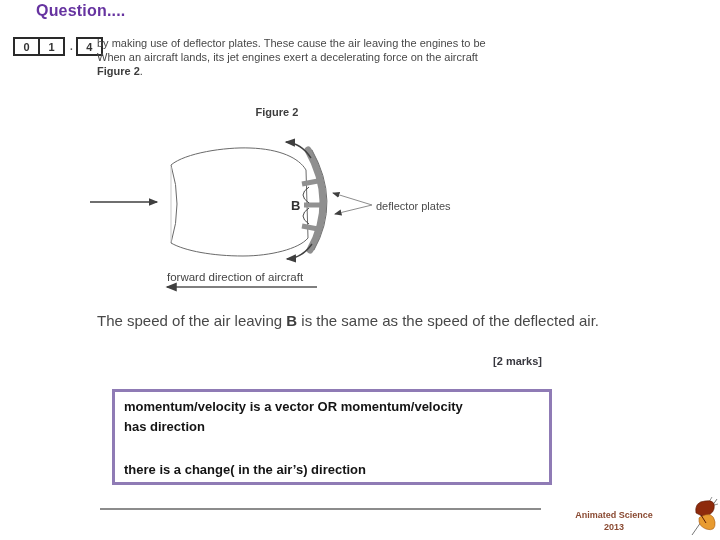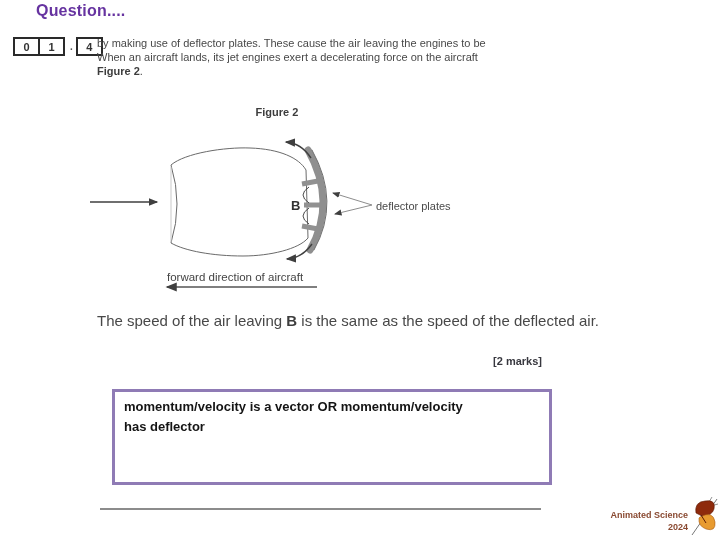--- a/index.html
+++ b/index.html
@@ -26,21 +26,21 @@
   .explainline{position:absolute;left:97px;top:340px;font-size:11px;color:#484848;}
   .marks{position:absolute;left:430px;top:355px;width:112px;text-align:right;font-size:11px;font-weight:bold;color:#38383f;}
 
   .ansbox{position:absolute;left:80px;top:389px;width:440px;height:96px;box-sizing:border-box;
           border:3px solid #8F7BB5;background:#fff;padding:5px 8px 16px 9px;margin-left:32px;}
   .ansline{font-size:13px;font-weight:bold;color:#141414;line-height:20px;}
   .ansline.gap{margin-top:23px;}
 
   .scanline{position:absolute;left:100px;top:508px;width:441px;height:2px;background:#8c8c8c;}
 
-  .brand{position:absolute;left:540px;top:509px;width:148px;text-align:right;font-size:9px;font-weight:bold;
+  .brand{position:absolute;left:540px;top:509px;width:148px;text-align:center;font-size:9px;font-weight:bold;
          color:#8A4A32;line-height:12px;}
   .butterfly{position:absolute;left:691px;top:496px;}
 </style>
 </head>
 <body>
 
 <div class="slide">
 
   <div class="title">Question....</div>
 
@@ -95,28 +95,29 @@
     <line x1="232" y1="162" x2="82" y2="162" stroke="#555" stroke-width="1.5" marker-end="url(#ah)"></line>
   </svg>
 
   <div class="speedline"><span>The speed of the air leaving </span><span class="bold">B</span><span> is the same as the speed of the deflected air.</span></div>
 
 
   <div class="marks">[2 marks]</div>
 
   <div class="ansbox">
     <div class="ansline">momentum/velocity is a vector OR momentum/velocity</div>
-    <div class="ansline">has deflector</div>
+    <div class="ansline">has direction</div>
+    <div class="ansline gap">there is a change( in the air’s) direction</div>
   </div>
 
   <div class="scanline"></div>
 
   <div class="brand">
     <div>Animated Science</div>
-    <div>2024</div>
+    <div>2013</div>
   </div>
 
   <svg class="butterfly" width="28" height="42" viewBox="0 0 28 42">
     <line x1="1" y1="39" x2="26" y2="3" stroke="#777" stroke-width="1"></line>
     <line x1="15" y1="11" x2="21" y2="1" stroke="#777" stroke-width="0.8"></line>
     <line x1="16" y1="11" x2="27" y2="8" stroke="#777" stroke-width="0.8"></line>
     <path d="M5,17 Q3,6 14,5 Q25,3 23,13 Q21,20 11,20 Z" fill="#8E2A0C" stroke="#5a1a05" stroke-width="0.6"></path>
     <path d="M9,21 Q22,14 24,26 Q25,36 15,33 Q7,30 8,22 Z" fill="#E89B30" stroke="#A85A10" stroke-width="0.6"></path>
     <path d="M10,19 L15,27" stroke="#5A1A05" stroke-width="1"></path>
   </svg>

